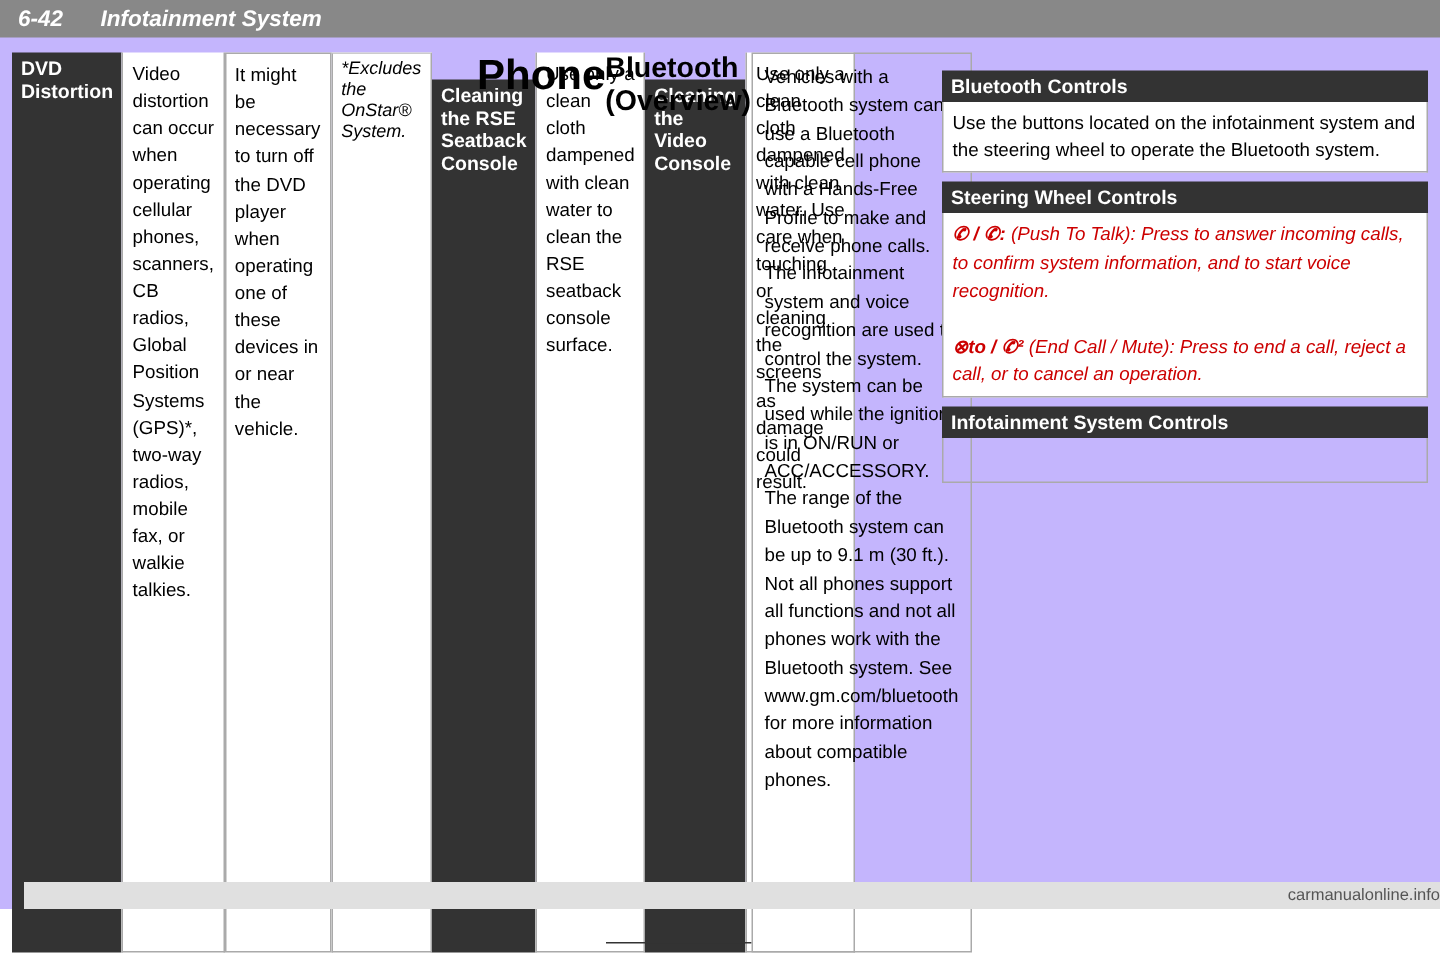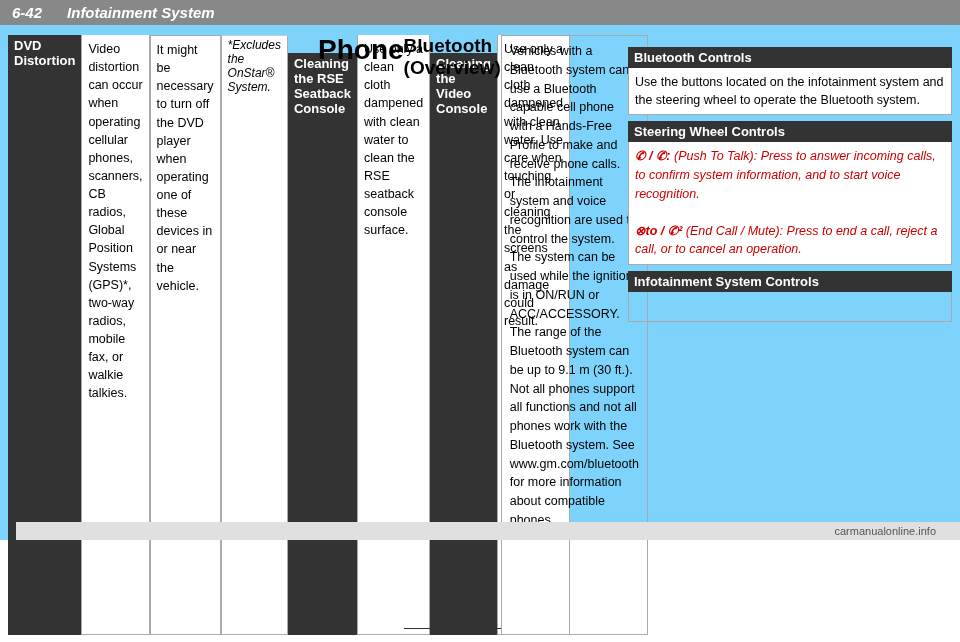--- a/index.html
+++ b/index.html
@@ -6,22 +6,22 @@
     body {
       width: 960px;
       height: 642px;
       font-family: Arial, Helvetica, sans-serif;
       font-size: 13px;
       background: #fff;
       overflow: hidden;
     }
     .page {
       width: 960px;
-      height: 540px;
-      background: #7dd3fc;
+      height: 606px;
+      background: #c4b5fd;
       padding: 0;
       position: relative;
     }
     .page-header {
       background: #888;
       color: #fff;
       padding: 4px 12px;
       font-size: 15px;
       font-weight: bold;
       font-style: italic;
@@ -144,21 +144,21 @@
       font-size: 12.5px;
       color: #000;
       line-height: 1.5;
     }
     .footer-bar {
       position: absolute;
       bottom: 0;
       left: 16px;
       right: 0;
       background: #e0e0e0;
-      padding: 3px 24px;
+      padding: 3px 0;
       font-size: 11px;
       color: #555;
       text-align: right;
     }
   </style>
 </head>
 <body>
 
 <div class="page">
 

